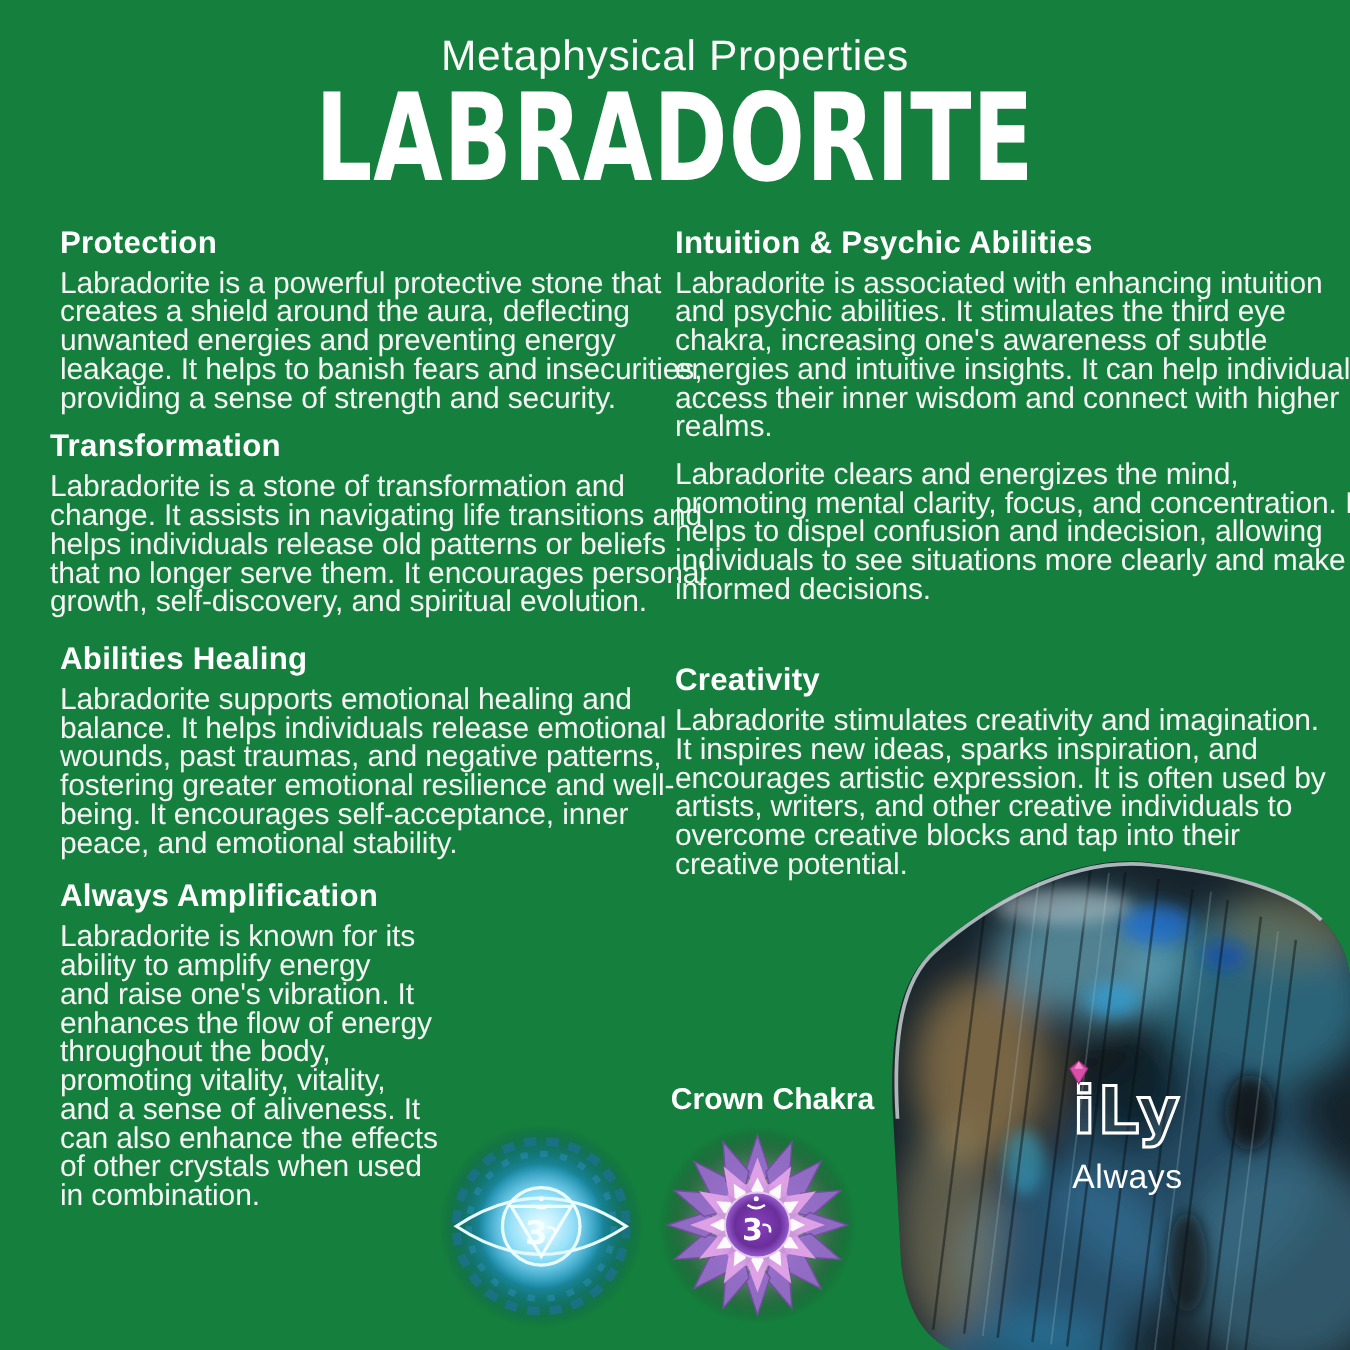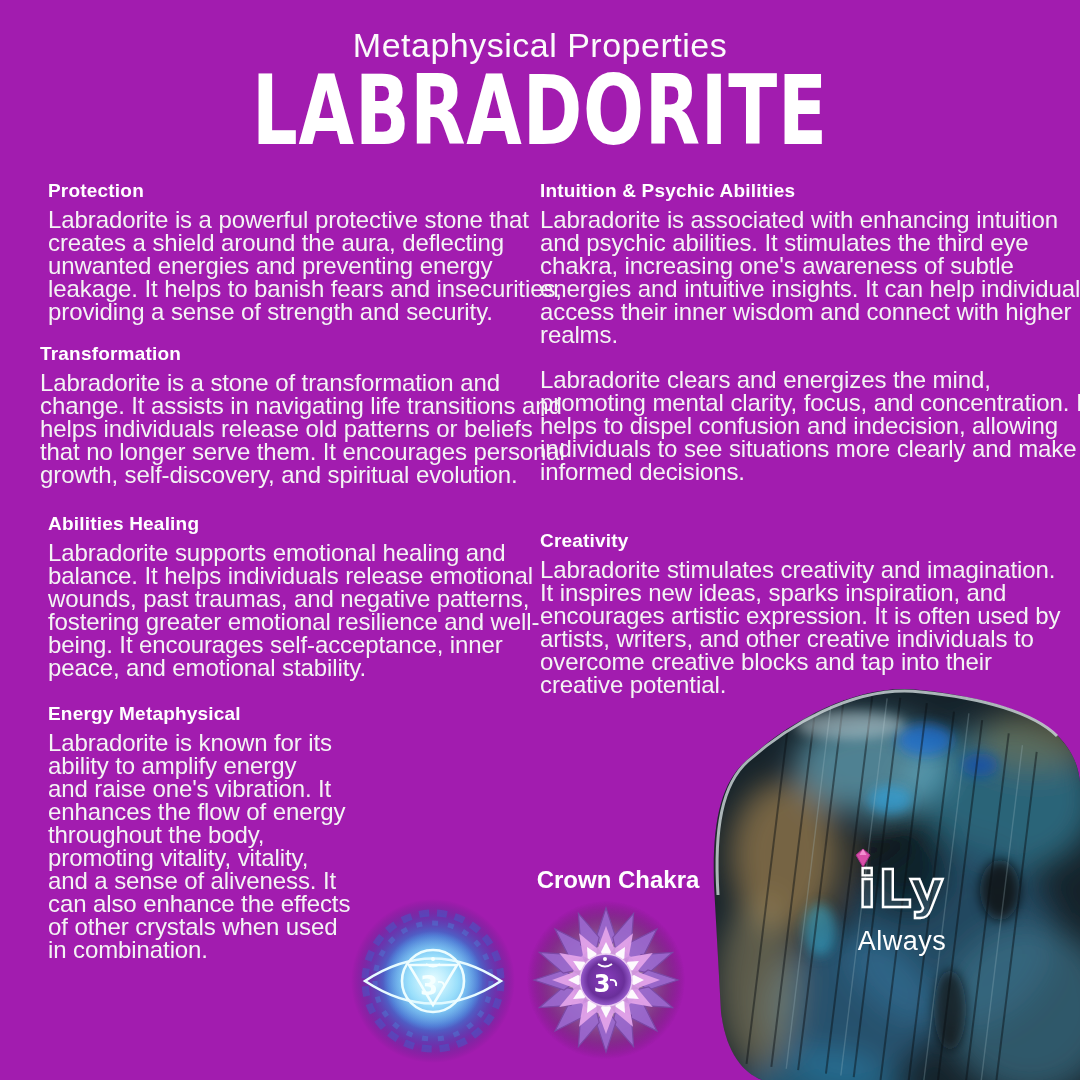--- a/index.html
+++ b/index.html
@@ -1,33 +1,33 @@
 <!DOCTYPE html>
 <html><head>
 <meta charset="utf-8">
 <style>
   html,body{margin:0;padding:0;background:#000;}
   .canvas{
-    position:relative;width:1080px;height:1080px;background:#a21caf;
+    position:relative;width:1080px;height:1080px;background:#15803d;
     overflow:hidden;font-family:"Liberation Sans",sans-serif;color:#fdfdfd;
   }
   
   .subtitle{
     position:absolute;top:26px;left:0;width:1080px;text-align:center;
     font-size:34px;font-weight:400;letter-spacing:.5px;color:#fbfbfb;
   }
   .title-wrap{position:absolute;top:60px;left:0;width:1080px;text-align:center;}
   .title-inner{
     display:inline-block;transform:scaleX(.74);transform-origin:center;
     font-family:"DejaVu Sans",sans-serif;font-weight:800;font-size:97px;
     line-height:1.05;letter-spacing:1px;color:#fff;
   }
   
   .sec{position:absolute;z-index:2;}
-  .sec h2{margin:0 0 6px 0;font-size:19px;font-weight:700;letter-spacing:.2px;color:#fff;}
+  .sec h2{margin:0 0 6px 0;font-size:25px;font-weight:700;letter-spacing:.2px;color:#fff;}
   .sec p{margin:0;font-size:24px;line-height:23px;font-weight:400;white-space:pre;color:#f4f4f4;letter-spacing:-0.1px;}
   #sec-protection{left:48px;top:180px;width:500px;}
   #sec-transformation{left:40px;top:343px;width:500px;}
   #sec-emotional{left:48px;top:513px;width:500px;}
   #sec-energy{left:48px;top:703px;width:330px;}
   #sec-intuition{left:540px;top:180px;width:520px;}
   #sec-clarity{left:540px;top:368px;width:520px;}
   #sec-creativity{left:540px;top:530px;width:520px;}
   
   .chakra-label{
@@ -79,21 +79,21 @@
   <section class="sec" id="sec-emotional">
     <h2>Abilities Healing</h2>
     <p>Labradorite supports emotional healing and
 balance. It helps individuals release emotional
 wounds, past traumas, and negative patterns,
 fostering greater emotional resilience and well-
 being. It encourages self-acceptance, inner
 peace, and emotional stability.</p>
   </section>
   <section class="sec" id="sec-energy">
-    <h2>Energy Metaphysical</h2>
+    <h2>Always Amplification</h2>
     <p>Labradorite is known for its
 ability to amplify energy
 and raise one's vibration. It
 enhances the flow of energy
 throughout the body,
 promoting vitality, vitality,
 and a sense of aliveness. It
 can also enhance the effects
 of other crystals when used
 in combination.</p>

